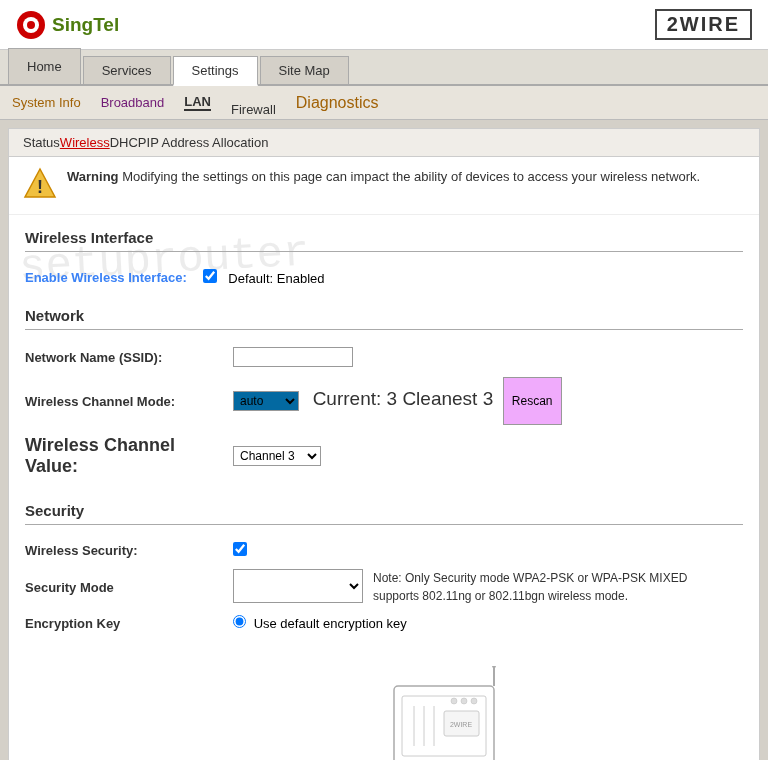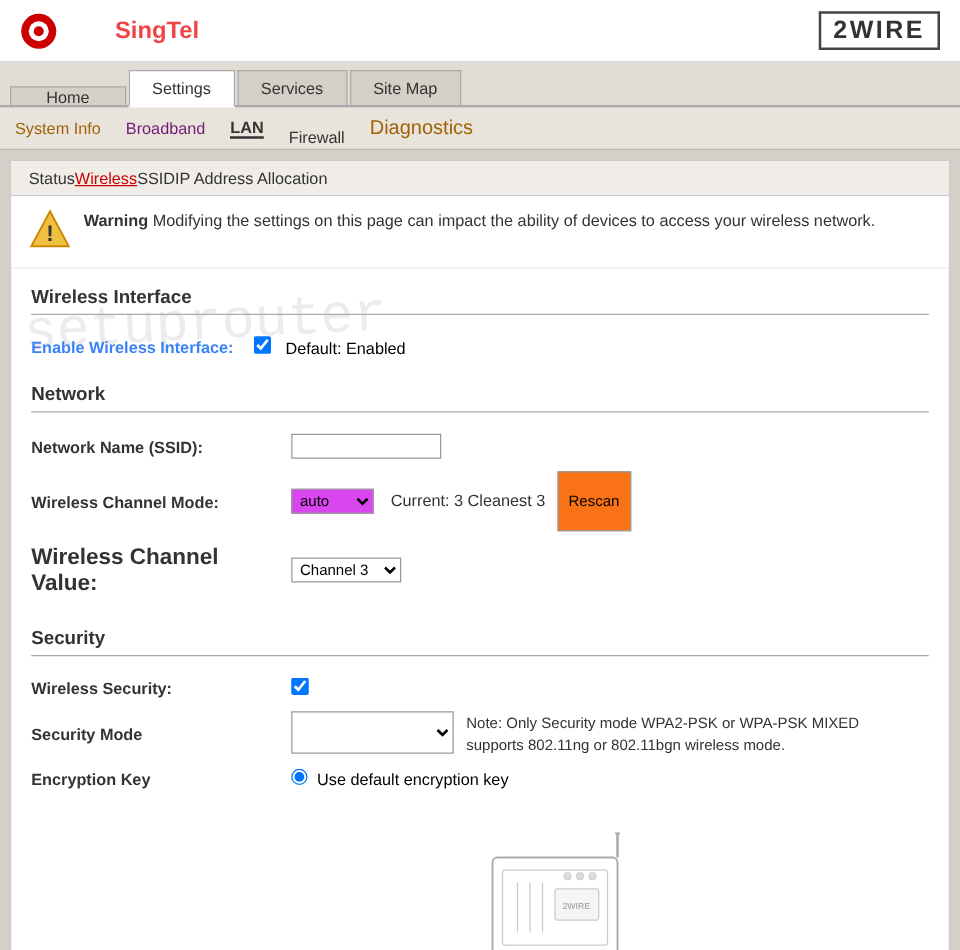--- a/index.html
+++ b/index.html
@@ -16,48 +16,48 @@
   <div style="background:#fff; display:flex; align-items:center; justify-content:space-between; padding:8px 16px; height:50px; border-bottom:1px solid #ccc;">
     <div class="logo-singtel" style="display:flex;align-items:center;gap:6px;">
 
       <div style="position:relative; width:30px; height:30px;">
         <svg width="30" height="30" viewBox="0 0 30 30">
           <circle cx="15" cy="15" r="14" fill="#cc0000"></circle>
           <circle cx="15" cy="15" r="8" fill="white"></circle>
           <circle cx="15" cy="15" r="4" fill="#cc0000"></circle>
         </svg>
       </div>
-      <span style="font-size:19px; font-weight:bold; color:#ef4444; font-family:Arial;margin-left:40px;">SingTel</span>
+      <span style="font-size:19px; font-weight:bold; color:#4d7c0f; font-family:Arial;">SingTel</span>
     </div>
     <div style="border:2px solid #444; padding:2px 10px; font-size:20px; font-weight:bold; font-family:Arial; letter-spacing:2px; color:#333;">
       <span>2WIRE</span>
     </div>
   </div>
 
   <div style="display:flex; align-items:flex-end; background:#e0ddd5; border-bottom:2px solid #aaa; padding:0 8px; height:36px;">
-    <div style="padding:5px 28px; border:1px solid #aaa; border-bottom:none; background:#d4d0c8; cursor:pointer; font-size:13px; color:#333; margin-right:2px; height:15px; display:flex; align-items:center;">Home</div>
+    <div style="padding:5px 18px; border:1px solid #aaa; border-bottom:none; background:#d4d0c8; cursor:pointer; font-size:13px; color:#333; margin-right:2px; height:36px; display:flex; align-items:center;">Home</div>
+    <div style="padding:5px 18px; border:1px solid #aaa; border-bottom:none; background:#d4d0c8; cursor:pointer; font-size:13px; color:#333; margin-right:2px; height:28px; display:flex; align-items:center;">Services</div>
     <div style="padding:5px 18px; border:1px solid #aaa; border-bottom:2px solid #fff; background:#fff; cursor:pointer; font-size:13px; color:#333; margin-right:2px; height:30px; display:flex; align-items:center; margin-bottom:-2px;">Settings</div>
-    <div style="padding:5px 18px; border:1px solid #aaa; border-bottom:none; background:#d4d0c8; cursor:pointer; font-size:13px; color:#333; margin-right:2px; height:28px; display:flex; align-items:center;">Services</div>
     <div style="padding:5px 18px; border:1px solid #aaa; border-bottom:none; background:#d4d0c8; cursor:pointer; font-size:13px; color:#333; margin-right:2px; height:28px; display:flex; align-items:center;">Site Map</div>
   </div>
 
   <div style="display:flex; align-items:center; background:#e8e4dc; border-bottom:1px solid #bbb; padding:6px 12px; gap:20px; height:34px;">
     <span style="font-size:13px; color:#a16207; cursor:pointer;">System Info</span>
     <span style="font-size:13px; color:#701a75; cursor:pointer;">Broadband</span>
     <span style="font-size:13px; color:#333; cursor:pointer; font-weight:bold; border-bottom:2px solid #333;">LAN</span>
     <span style="font-size:13px; color:#333; cursor:pointer;margin-top:13px;">Firewall</span>
     <span style="font-size:16px; color:#a16207; cursor:pointer;text-align:center;">Diagnostics</span>
   </div>
 
   <div style="margin:8px; background:#fff; border:1px solid #ccc;">
 
     <div style="display:flex; align-items:center; background:#f0ede8; border-bottom:1px solid #ccc; padding:6px 14px; ">
       <span style="font-size:13px; color:#333; cursor:pointer;">Status</span>
       <span style="font-size:13px; color:#cc0000; text-decoration:underline; cursor:pointer;">Wireless</span>
-      <span style="font-size:13px; color:#333; cursor:pointer;">SSID</span>
+      <span style="font-size:13px; color:#333; cursor:pointer;">DHCP</span>
       <span style="font-size:13px; color:#333; cursor:pointer;">IP Address Allocation</span>
     </div>
 
     <div style="display:flex; align-items:flex-start; gap:10px; padding:10px 14px; background:#fff; border-bottom:1px solid #eee;">
       <div style="min-width:34px;">
         <svg width="34" height="34" viewBox="0 0 34 34">
           <polygon points="17,2 32,30 2,30" fill="#f0c040" stroke="#cc8800" stroke-width="1.5"></polygon>
           <text x="17" y="26" text-anchor="middle" font-size="18" font-weight="bold" fill="#333">!</text>
         </svg>
       </div>
@@ -91,26 +91,26 @@
           <tbody>
               <tr>
             <td style="font-weight:bold; color:#333; padding:5px 8px 5px 0; white-space:nowrap; font-size:13px; width:200px;">Network Name (SSID):</td>
             <td style="padding:5px 8px;">
               <input type="text" style="border: 1px solid rgb(153, 153, 153); padding: 2px 4px; width: 120px; height: 20px; font-size: 12px;">
             </td>
           </tr>
           <tr>
             <td style="font-weight:bold; color:#333; padding:5px 8px 5px 0; font-size:13px;">Wireless Channel Mode:</td>
             <td style="padding:5px 8px;">
-              <select style="border:1px solid #999; font-size:12px; background:#d946ef; height:20px; padding:0 2px;">
+              <select style="border:1px solid #999; font-size:12px; background:#0369a1; height:20px; padding:0 2px;">
                 <option>auto</option>
                 <option>manual</option>
               </select>
-              <span style="font-size:13px; color:#333; margin-left:10px;">Current: 3  Cleanest  3</span>
-              <button style="margin-left:6px; padding:16px 8px; border:1px solid #999; background:#f97316; cursor:pointer; font-size:12px;">Rescan</button>
+              <span style="font-size:19px; color:#333; margin-left:10px;">Current: 3  Cleanest  3</span>
+              <button style="margin-left:6px; padding:16px 8px; border:1px solid #999; background:#f0abfc; cursor:pointer; font-size:12px;">Rescan</button>
             </td>
           </tr>
           <tr>
             <td style="font-weight:bold; color:#333; padding:5px 8px 5px 0; font-size:18px;">Wireless Channel Value:</td>
             <td style="padding:5px 8px;">
               <select style="border:1px solid #999; font-size:12px; background:#fff; height:20px; padding:0 2px;">
                 <option>Channel 1</option>
                 <option>Channel 2</option>
                 <option selected="">Channel 3</option>
                 <option>Channel 4</option>

